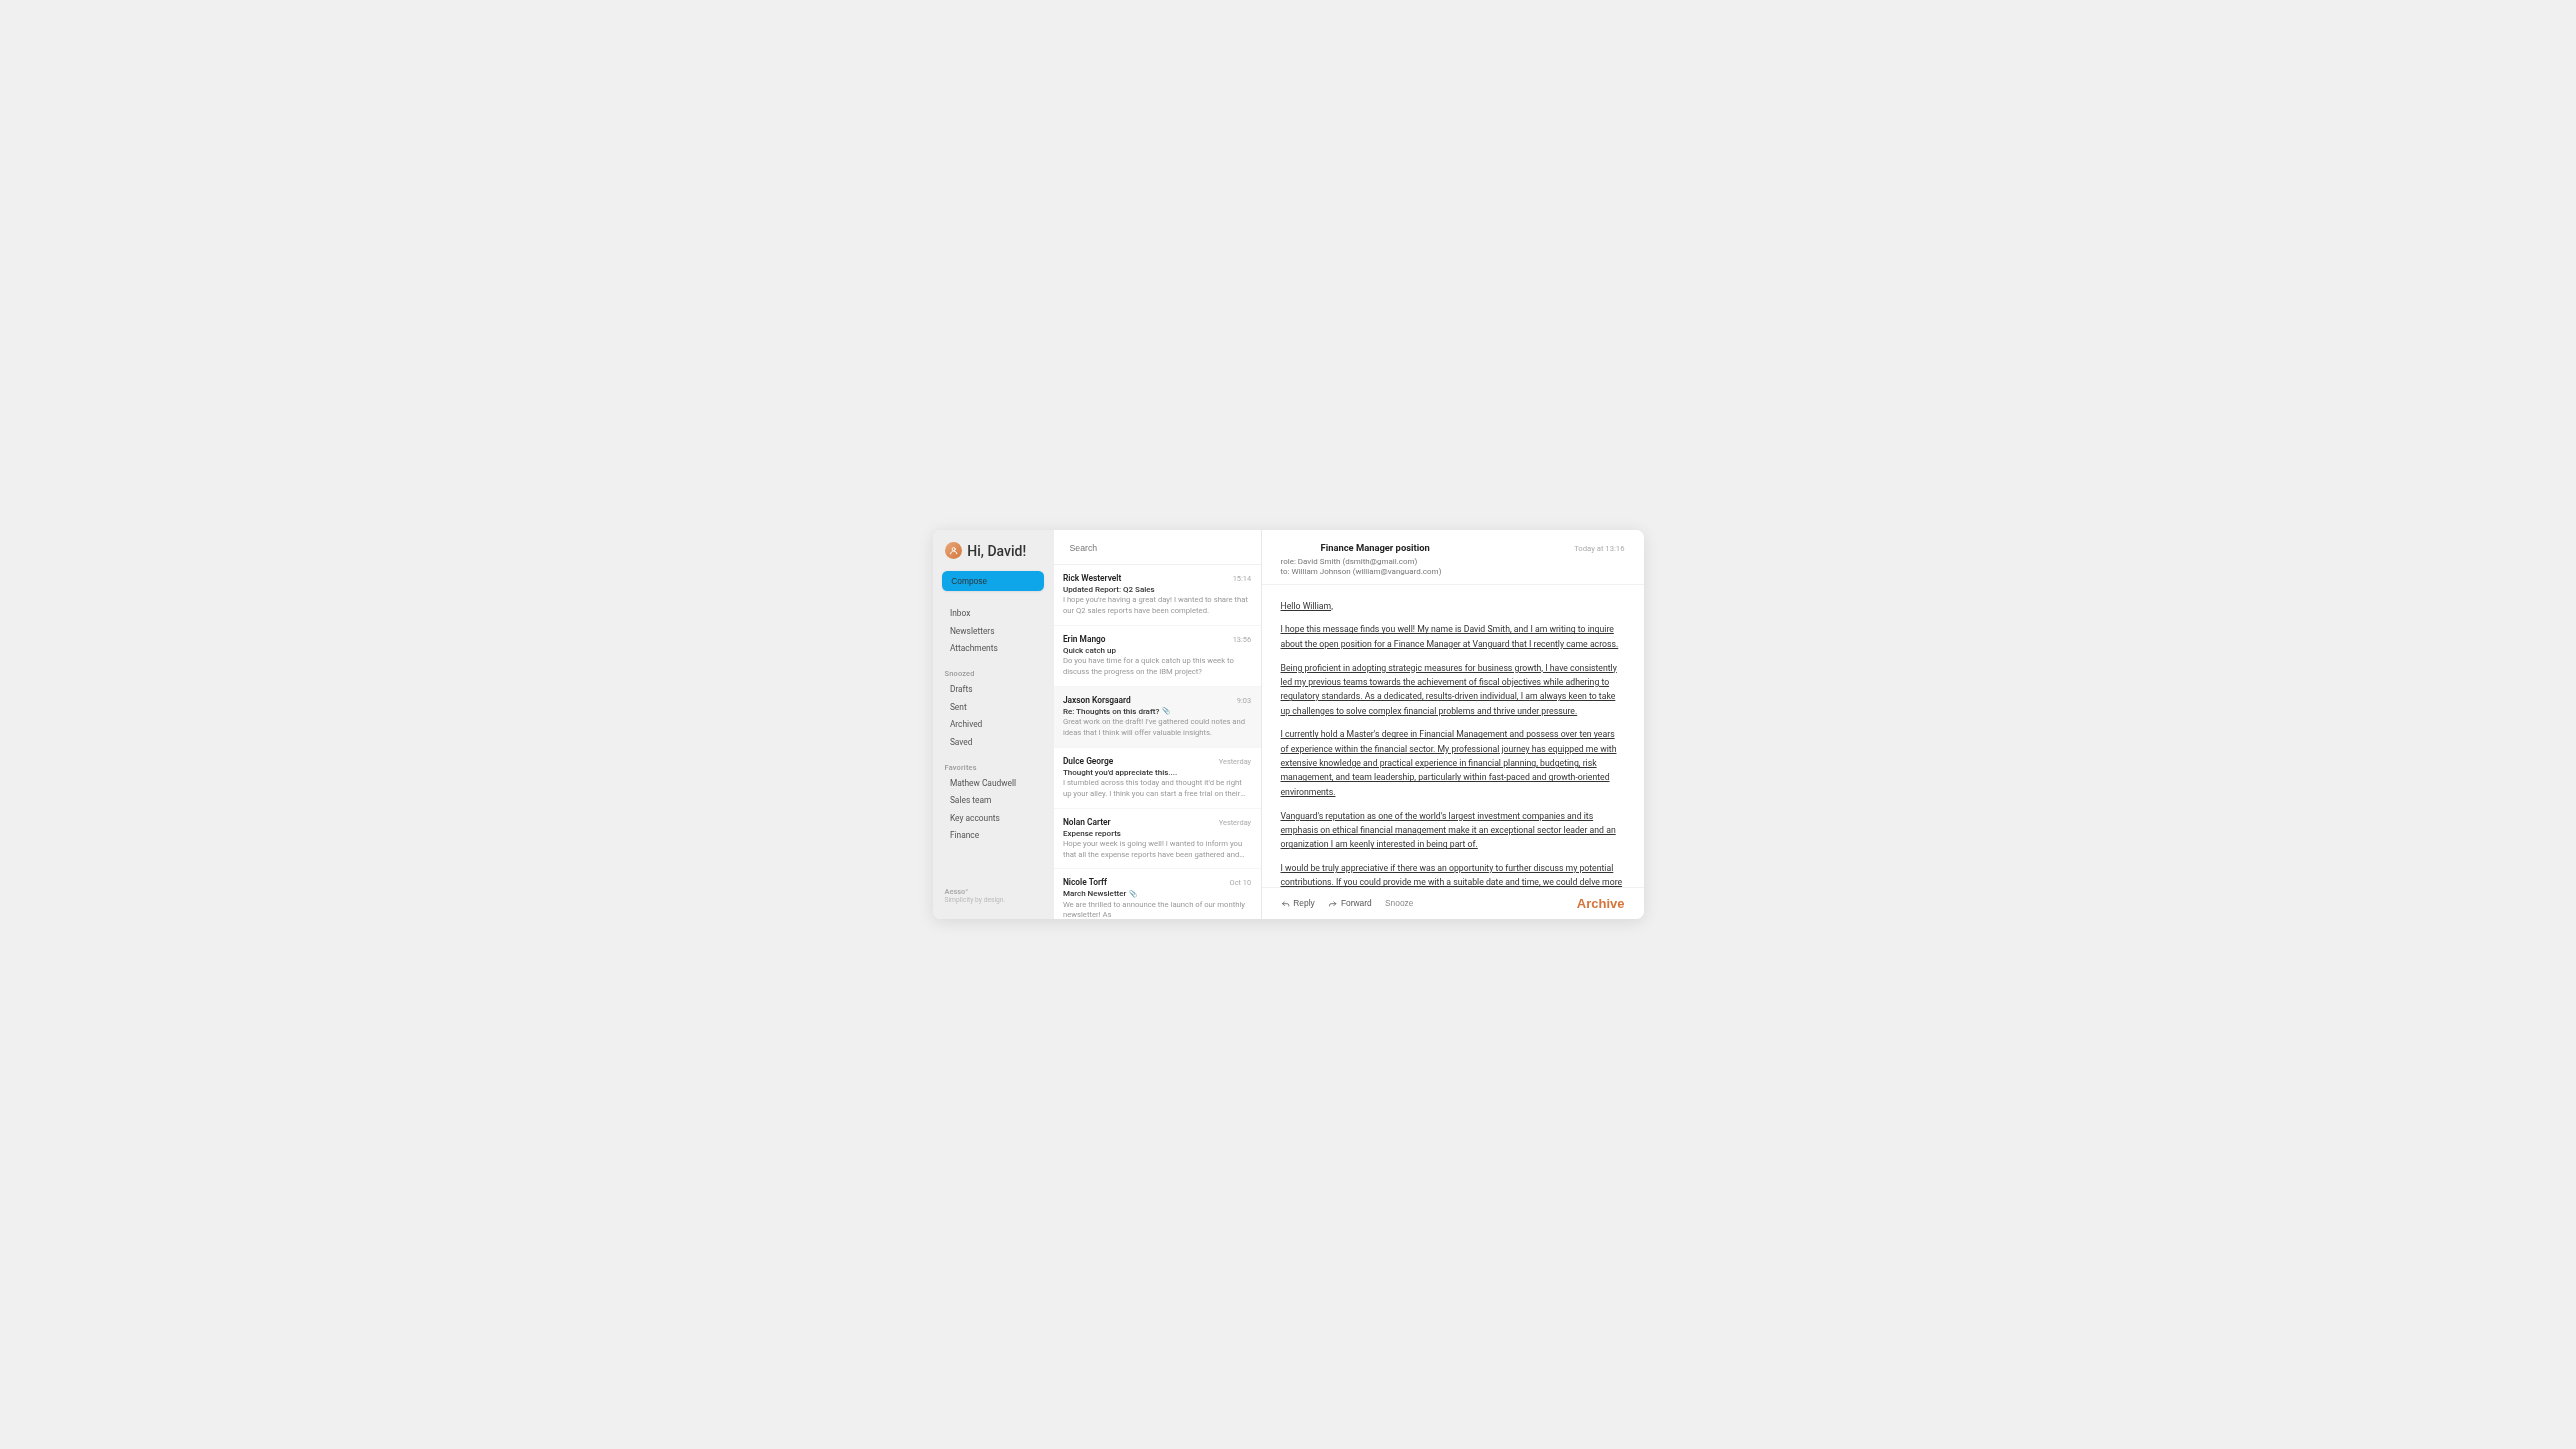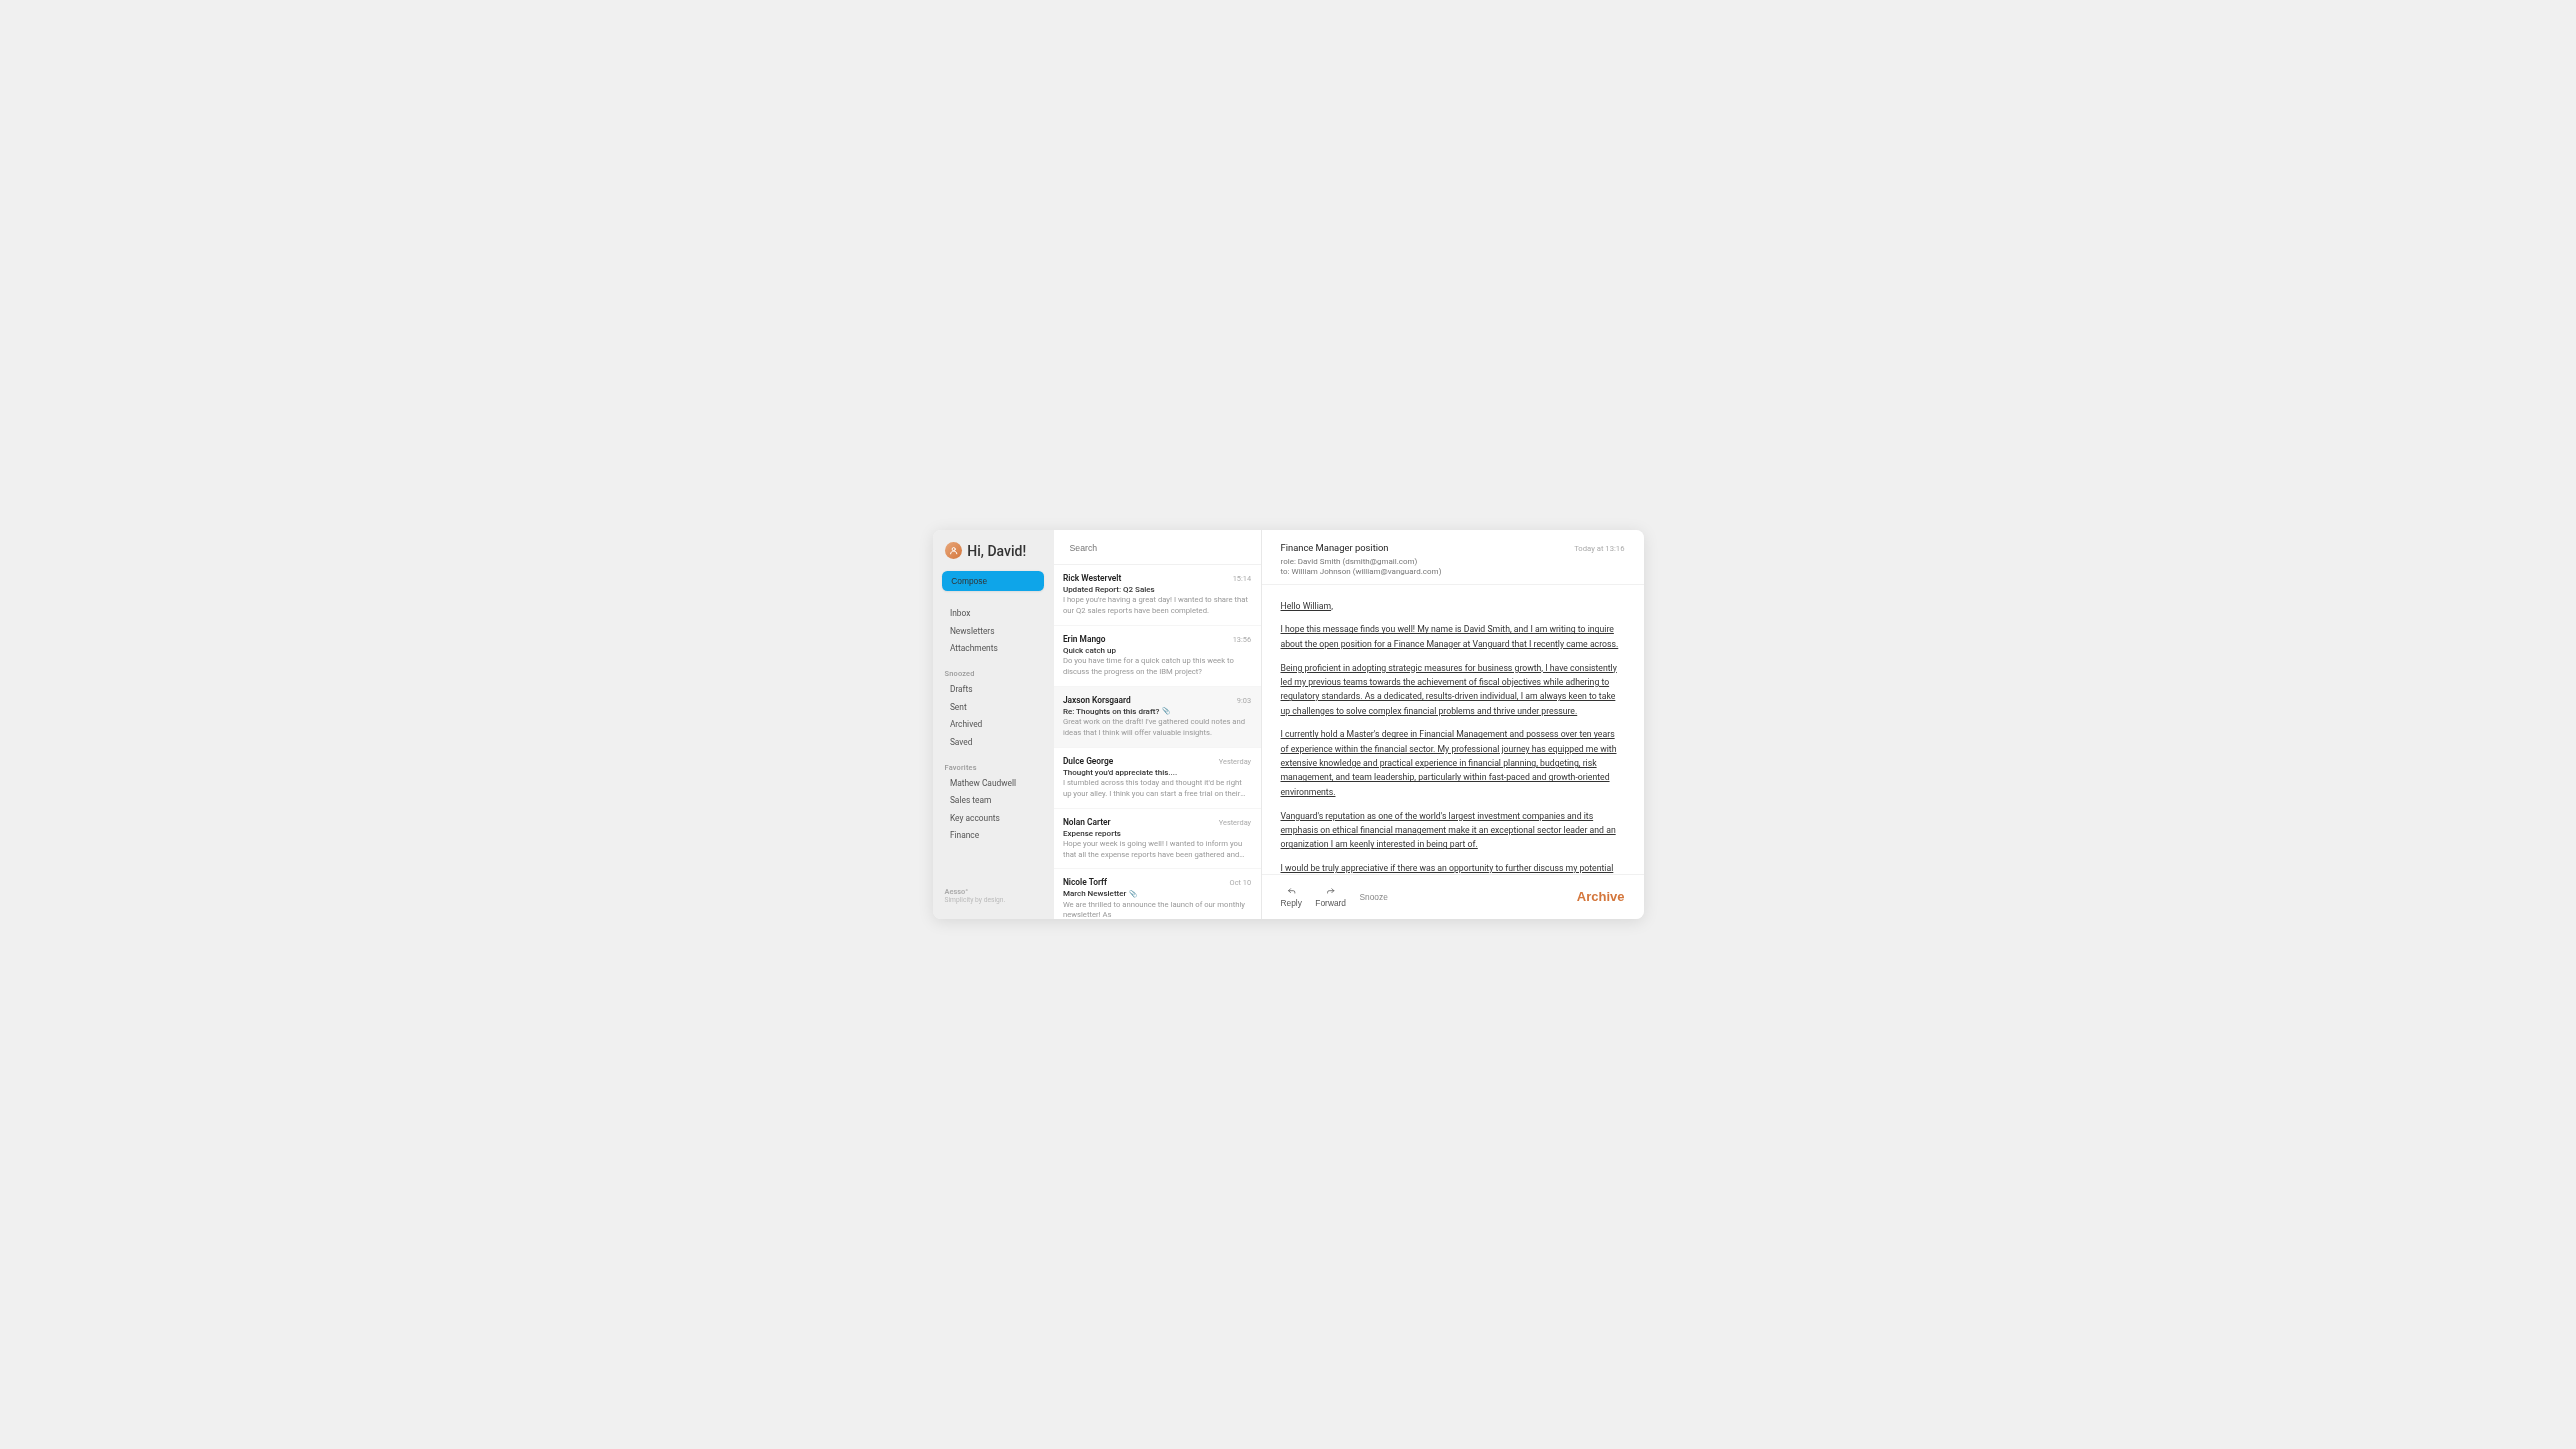--- a/index.html
+++ b/index.html
@@ -182,22 +182,23 @@
       border-bottom: 0.7px solid #f0f0f0;
     }
     .email-view-subject-row {
       display: flex;
       justify-content: space-between;
       align-items: baseline;
       margin-bottom: 4px;
     }
     .email-view-subject {
       font-size: 9.4px;
-      font-weight: 400;
+      font-weight: 700;
       color: #222;
+      margin-left: 40px;
     }
     .email-view-date {
       font-size: 7.7px;
       color: #aaa;
       white-space: nowrap;
     }
     .email-from {
       font-size: 8px;
       color: #777;
       margin-bottom: 1.3px;
@@ -231,21 +232,20 @@
     .action-btn {
       display: flex;
       align-items: center;
       gap: 3.4px;
       background: none;
       border: none;
       font-size: 8.4px;
       color: #555;
       cursor: pointer;
       padding: 2.7px 0;
-      flex-direction: column;
     }
     .action-btn svg {
       width: 9.4px;
       height: 9.4px;
       stroke: currentColor;
       fill: none;
       stroke-width: 2;
     }
     .snooze-btn {
       background: none;

